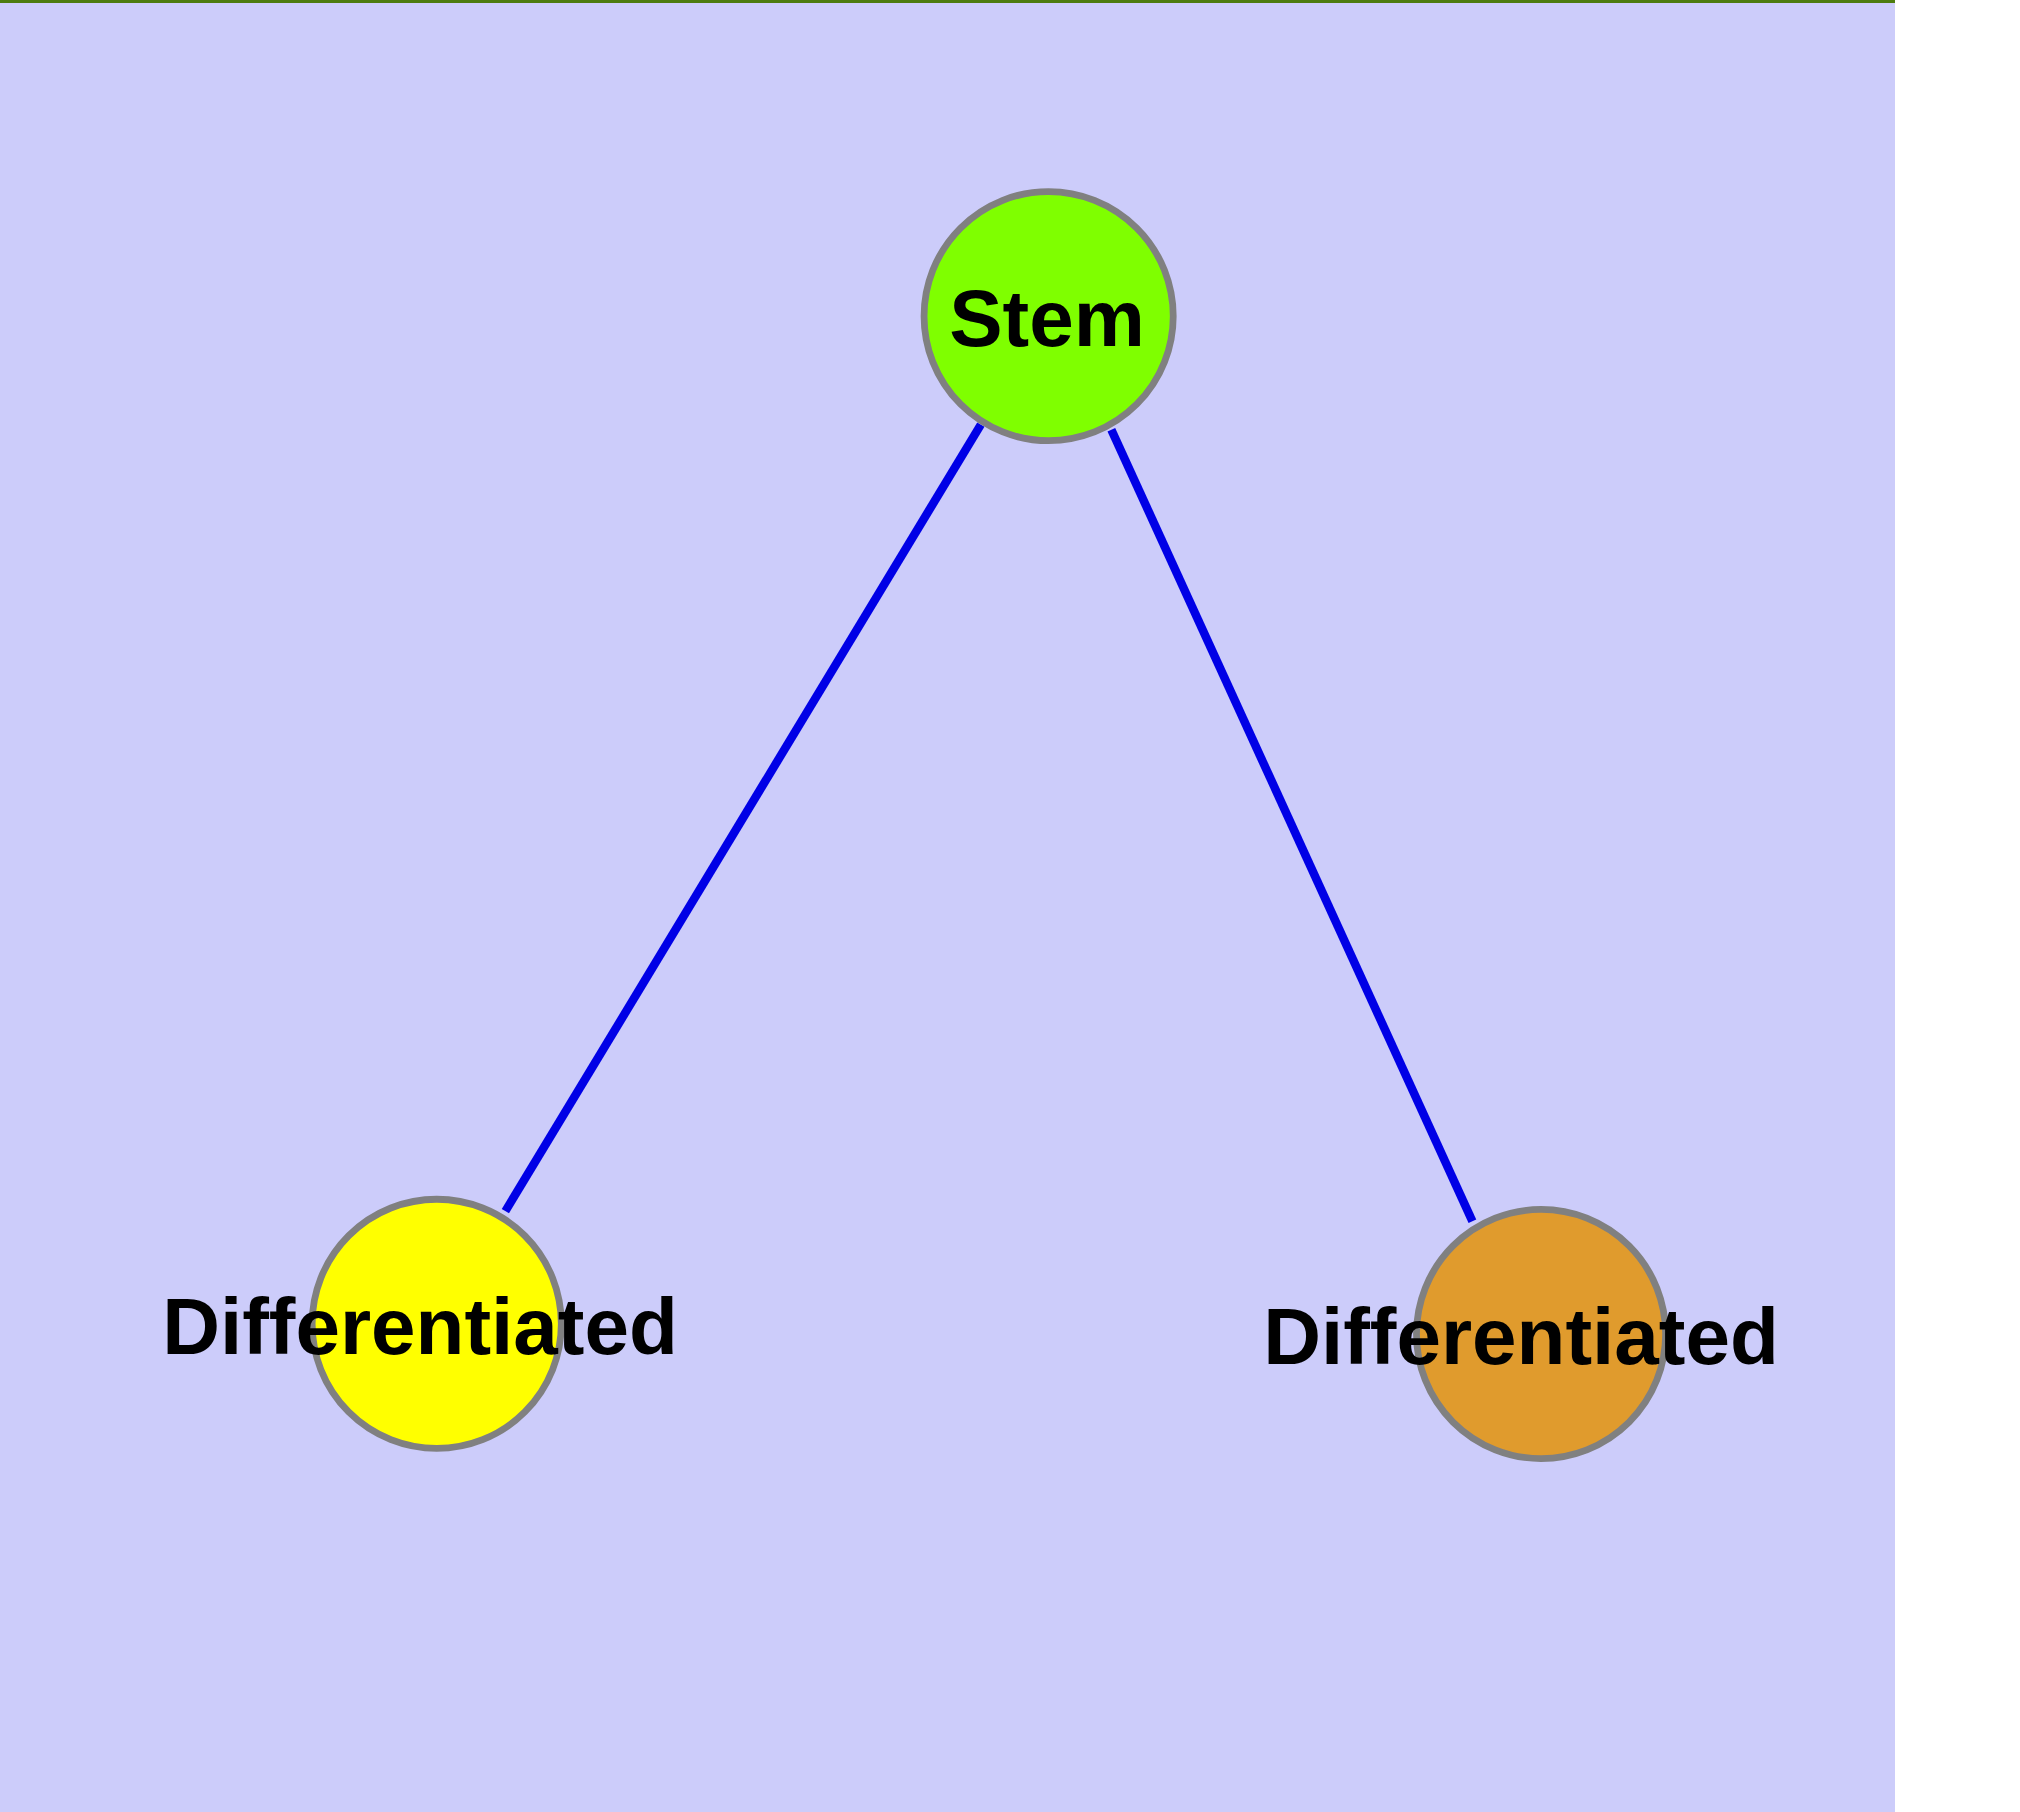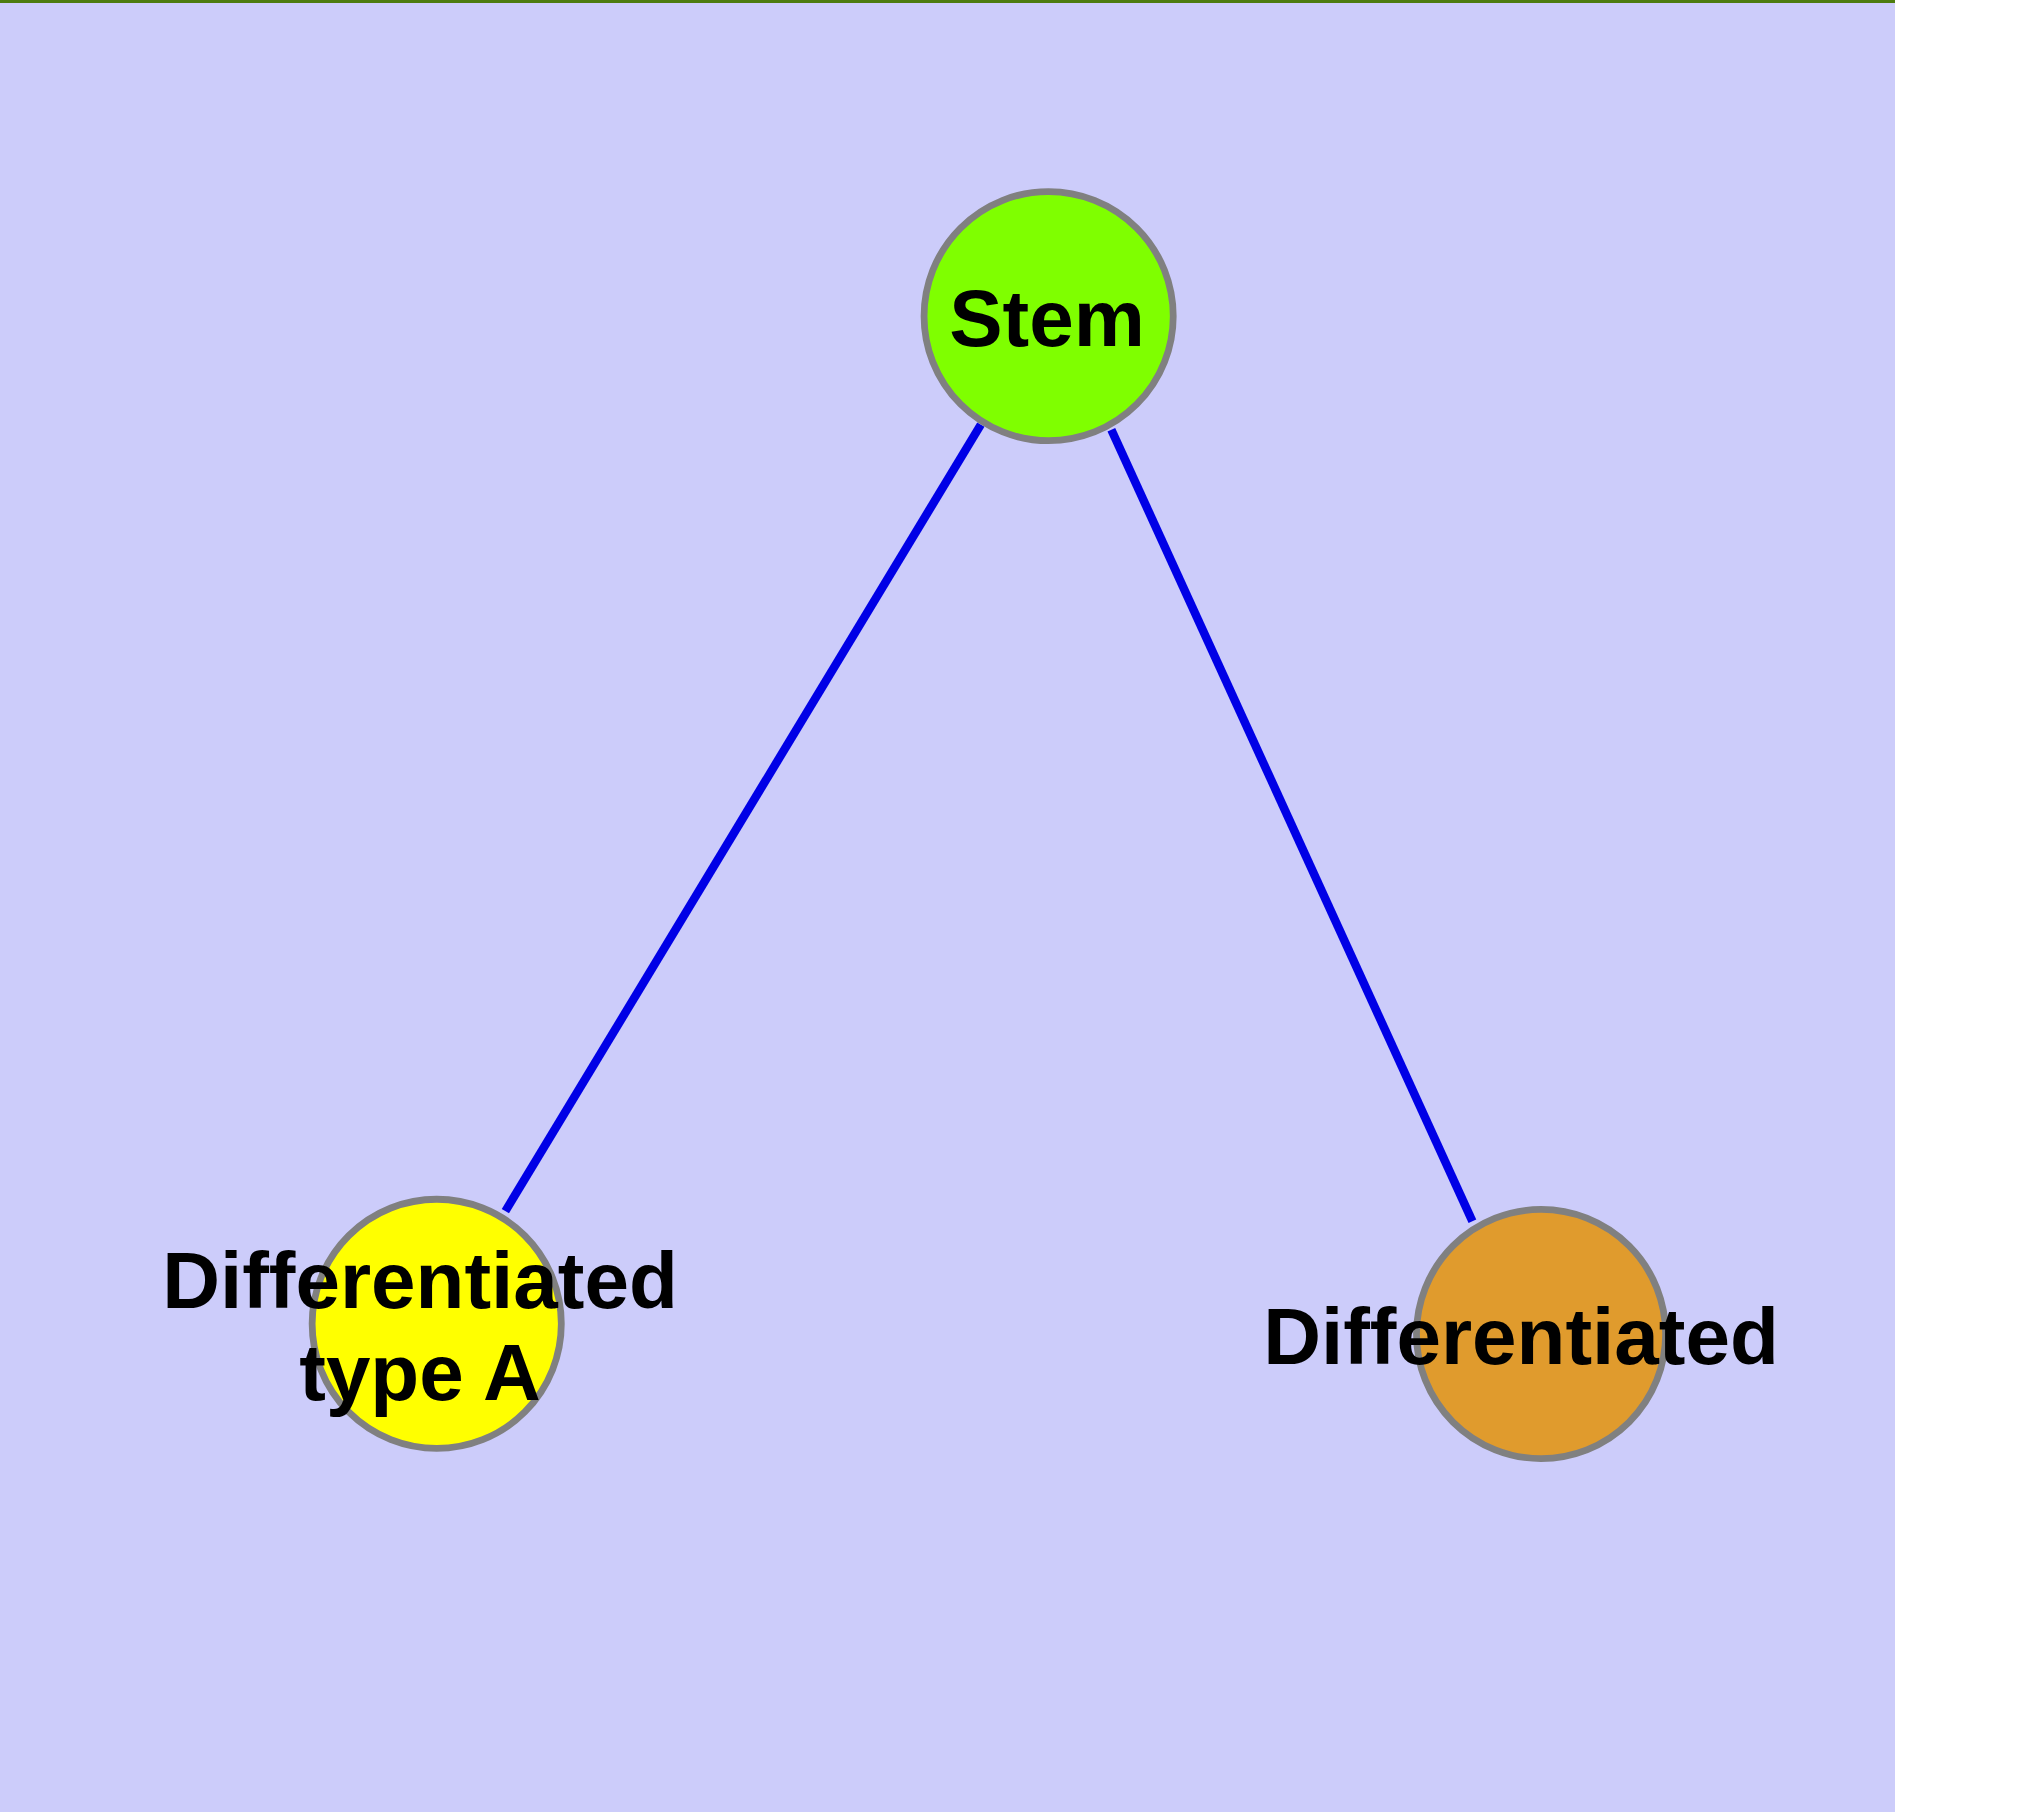--- a/index.html
+++ b/index.html
@@ -57,18 +57,18 @@
     </g>
     <g>
       <circle cx="1237" cy="373" r="147" fill="#7fff00" stroke="#808080" stroke-width="8"></circle>
       <circle cx="515" cy="1562" r="147" fill="#ffff00" stroke="#808080" stroke-width="8"></circle>
       <circle cx="1818" cy="1574" r="147" fill="#e09b2d" stroke="#808080" stroke-width="8"></circle>
     </g>
   </svg>
 
   <div class="node-label" style="left:1047px; top:319px;">Stem</div>
 
-  <div class="node-label" style="left:420px; top:1327px;"><span>Differentiated</span><br><span>type A</span></div>
+  <div class="node-label" style="left:420px; top:1327px;"><span>Differentiated</span><br></div>
 
   <div class="node-label" style="left:1521px; top:1337px;"><span>Differentiated</span><br></div>
 
 </div>
 
 
 </body></html>

